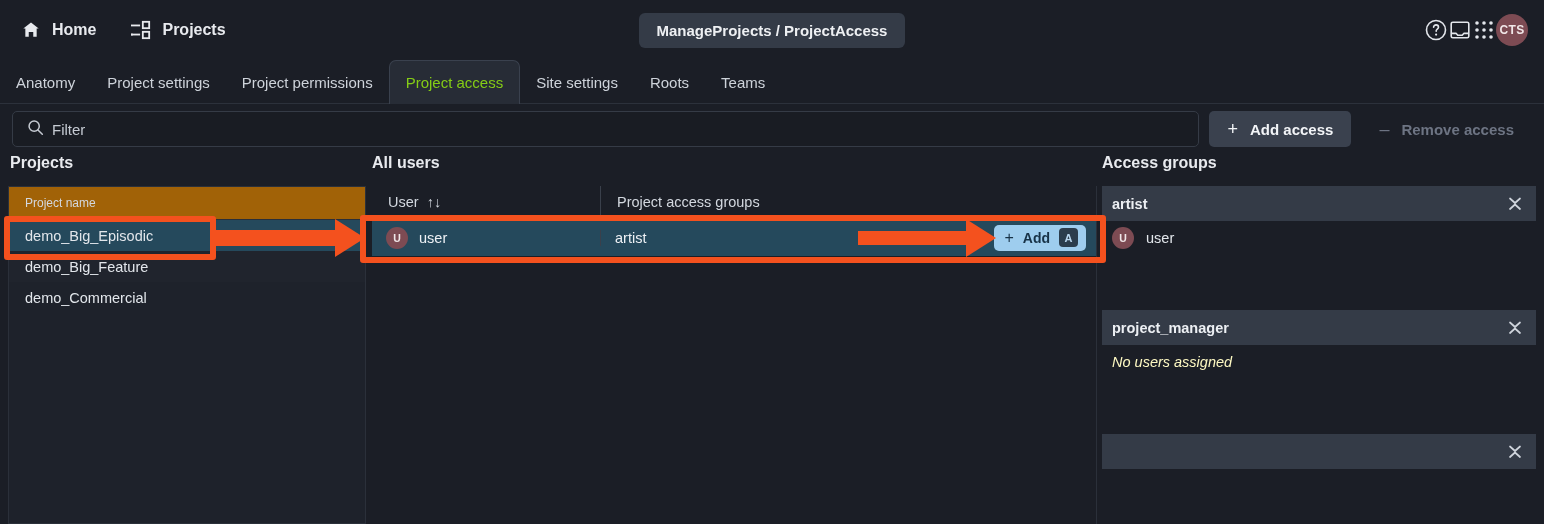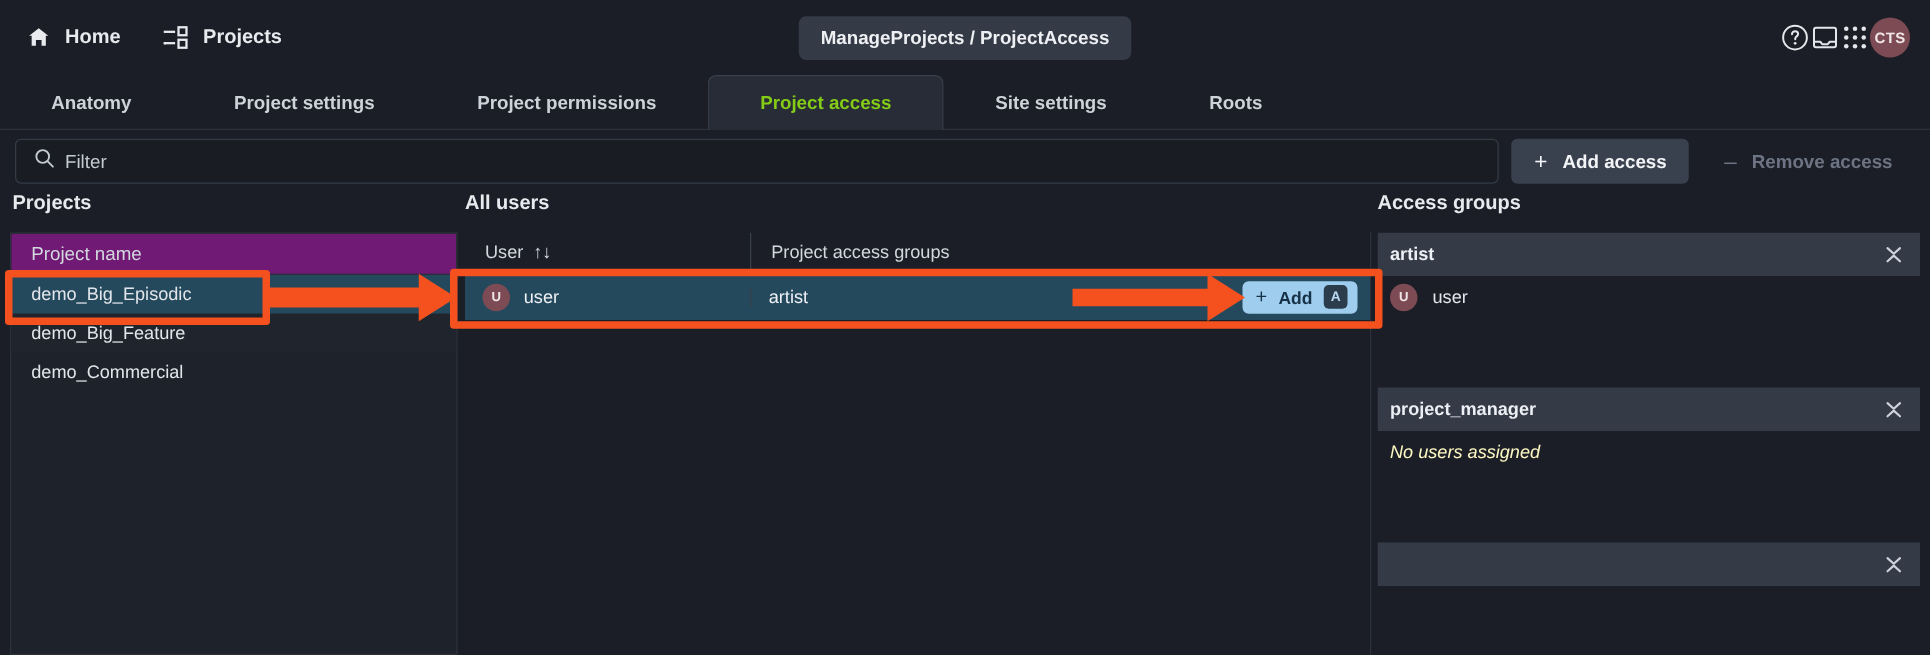--- a/index.html
+++ b/index.html
@@ -54,23 +54,23 @@
     cursor: pointer;
   }
 
   
   .tabs {
     position: absolute; left: 0; top: 60px; width: 1544px; height: 44px;
     display: flex; align-items: flex-end;
     border-bottom: 1px solid #2c313b;
   }
   .tab {
-    height: 42px; padding: 0 41px;
+    height: 42px; padding: 0 16px;
     display: flex; align-items: center; justify-content: center;
-    font-size: 15px; font-weight: bold; color: #ced3da;
+    font-size: 15px; font-weight: normal; color: #ced3da;
     cursor: pointer;
   }
   .tab.active {
     background: #272c36;
     border: 1px solid #3a414e;
     border-bottom: none;
     border-radius: 7px 7px 0 0;
     color: #84cc16;
     height: 44px;
     margin-bottom: -1px;
@@ -110,22 +110,22 @@
   #lbl-groups   { left: 1102px; top: 154px; }
 
   
   .panel { position: absolute; overflow: hidden; }
   #panel-projects { left: 8px;    top: 186px; width: 358px;  height: 338px; background: #1e222b; border: 1px solid #2b303a; }
   #panel-users    { left: 372px;  top: 186px; width: 724px;  height: 338px; background: #1b1e26; }
   #panel-groups   { left: 1102px; top: 186px; width: 434px;  height: 338px; background: #1b1e26; }
 
   .col-head {
     height: 33px; display: flex; align-items: center;
-    font-size: 15px; color: #d3d8df;
-    background: #701a75;
+    font-size: 12px; color: #d3d8df;
+    background: #a16207;
     border-bottom: 1px solid #2a2f39;
   }
   .col-head .cell { padding: 0 16px; display: flex; align-items: center; gap: 8px; height: 100%; cursor: pointer; }
 
   .row {
     height: 31px; display: flex; align-items: center;
     font-size: 14.5px; color: #e2e6eb;
     cursor: pointer;
   }
   .row .cell { padding: 0 16px; display: flex; align-items: center; height: 100%; }
@@ -268,20 +268,21 @@
     <span class="avatar-top">CTS</span>
   </div>
 
   <div class="tabs" id="tabs">
       <div class="tab">Anatomy</div>
       <div class="tab">Project settings</div>
       <div class="tab">Project permissions</div>
       <div class="tab active">Project access</div>
       <div class="tab">Site settings</div>
       <div class="tab">Roots</div>
+      <div class="tab">Teams</div>
     </div>
 
   <div class="toolbar">
     <div class="filter-box">
       <span class="ico">
         <svg width="17" height="17" viewBox="0 0 18 18">
           <circle cx="7.6" cy="7.6" r="5.4" fill="none" stroke="#c5cad2" stroke-width="1.6"></circle>
           <line x1="11.6" y1="11.6" x2="16.2" y2="16.2" stroke="#c5cad2" stroke-width="1.6" stroke-linecap="round"></line>
         </svg>
       </span>

